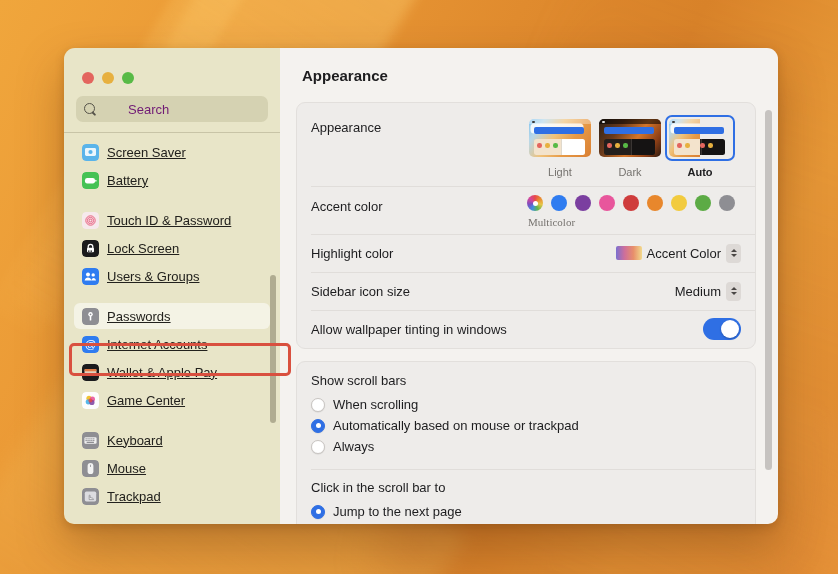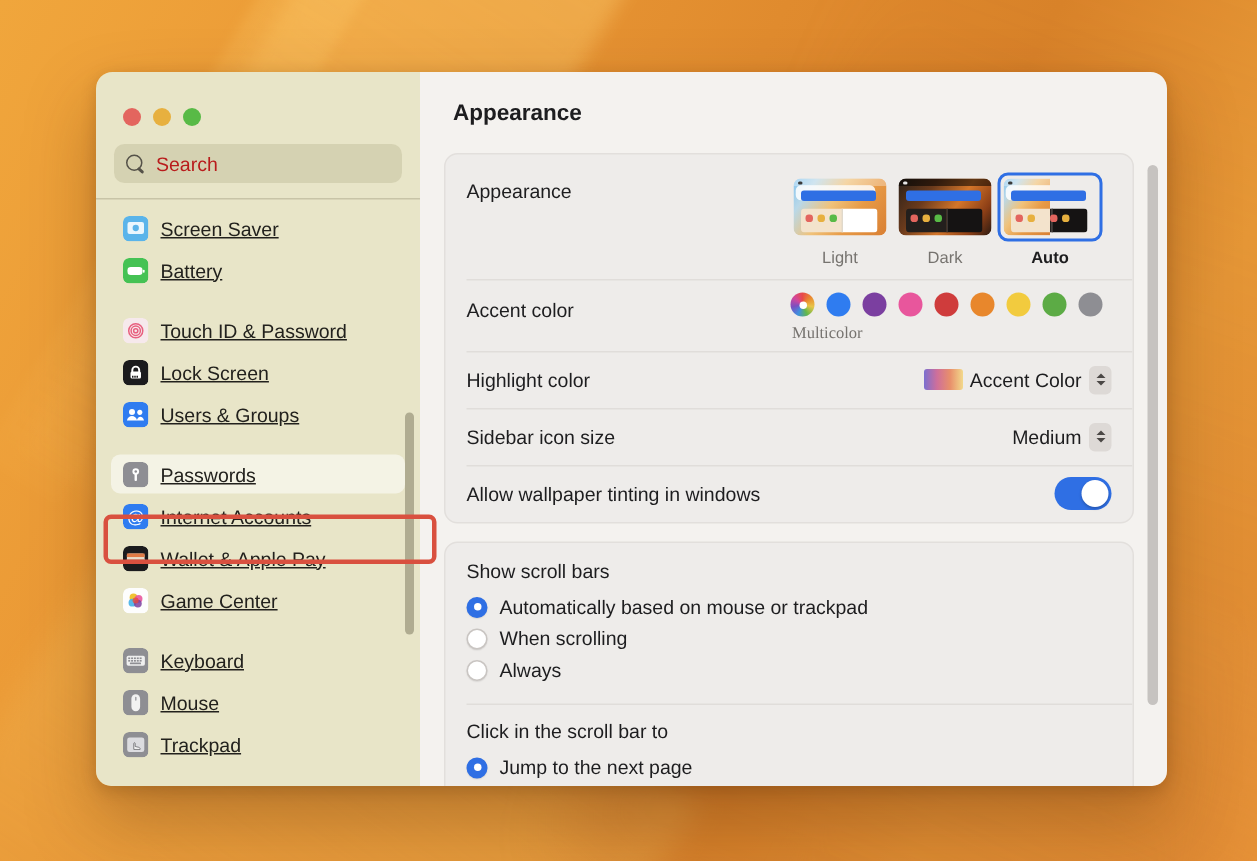--- a/index.html
+++ b/index.html
@@ -76,21 +76,21 @@
   #search-field .mag { width: 13px; height: 13px; flex: 0 0 13px; position: relative; }
   #search-field .mag::before {
     content: ""; position: absolute; left: 0; top: 0;
     width: 9px; height: 9px; border: 1.6px solid #555249; border-radius: 50%;
   }
   #search-field .mag::after {
     content: ""; position: absolute; left: 8px; top: 8.5px;
     width: 5px; height: 1.6px; background: #555249; transform: rotate(42deg);
     transform-origin: left center; border-radius: 1px;
   }
-  .search-ph { font-size: 13px; color: #b91c1c; }
+  .search-ph { font-size: 13px; color: #701a75; margin-left: 24px; }
 
   .sb-sep { height: 1px; background: rgba(140,136,106,.35); margin: 0; }
 
   #sb-scroll {
     flex: 1;
     overflow: hidden;
     position: relative;
     padding-top: 6px;
   }
   .sb-group { padding: 0 10px; }
@@ -664,26 +664,26 @@
                   <span class="knob"></span>
                 </span>
             </div>
           </div>
         </div>
 
         <div class="card">
           <div class="group-block">
             <div class="group-title">Show scroll bars</div>
             <div class="radio-line">
+              <span class="radio"></span>
+              <span class="radio-label">When scrolling</span>
+            </div>
+            <div class="radio-line">
               <span class="radio on"></span>
               <span class="radio-label">Automatically based on mouse or trackpad</span>
-            </div>
-            <div class="radio-line">
-              <span class="radio"></span>
-              <span class="radio-label">When scrolling</span>
             </div>
             <div class="radio-line">
               <span class="radio"></span>
               <span class="radio-label">Always</span>
             </div>
           </div>
 
           <div class="group-block">
             <div class="group-title">Click in the scroll bar to</div>
             <div class="radio-line">

